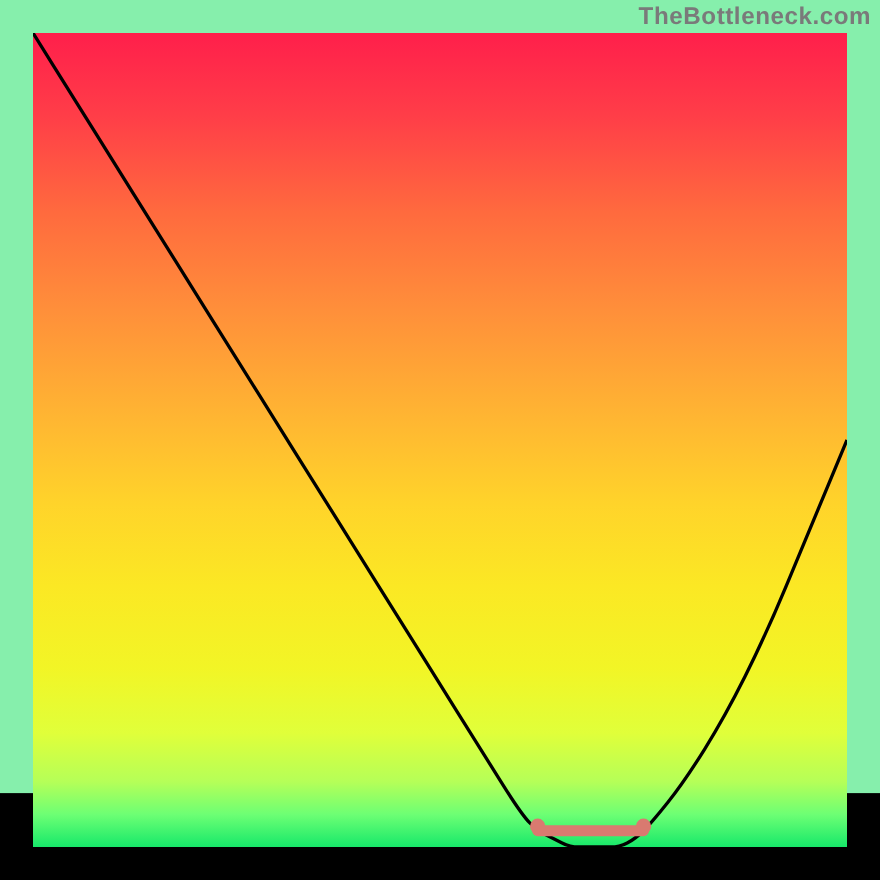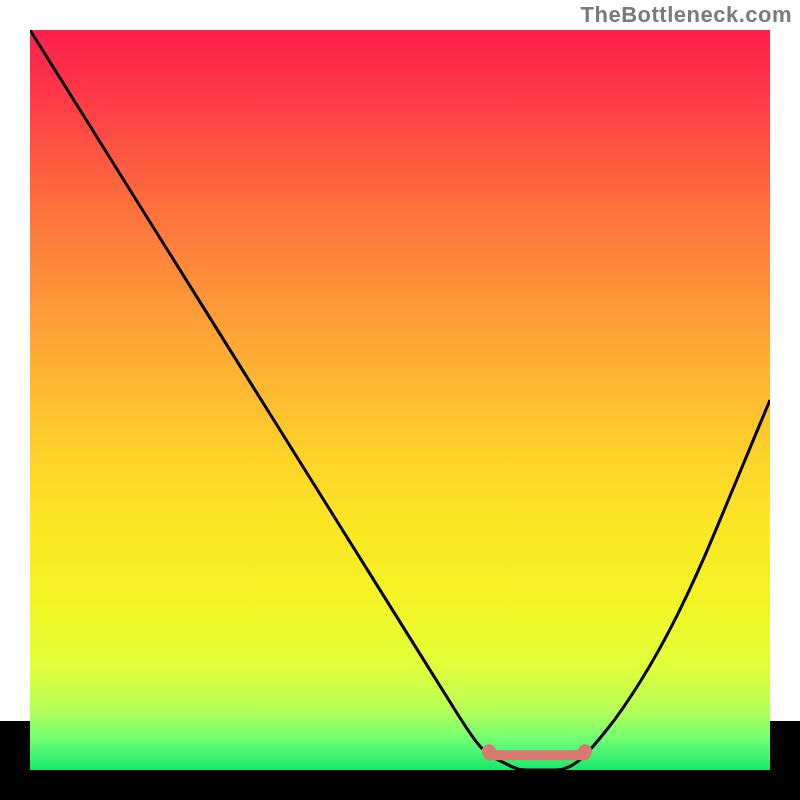--- a/index.html
+++ b/index.html
@@ -8,21 +8,21 @@
     width: 800px;
     height: 800px;
     background: #000;
     overflow: hidden;
     font-family: Arial, Helvetica, sans-serif;
   }
   .frame {
     position: relative;
     width: 800px;
     height: 721px;
-    background: #ffffff;
+    background: #86efac;
   }
   .attrib {
     position: absolute;
     top: 2px;
     right: 8px;
     color: #7a7a7a;
     font-size: 22px;
     font-weight: 600;
     letter-spacing: 0.5px;
     z-index: 10;

